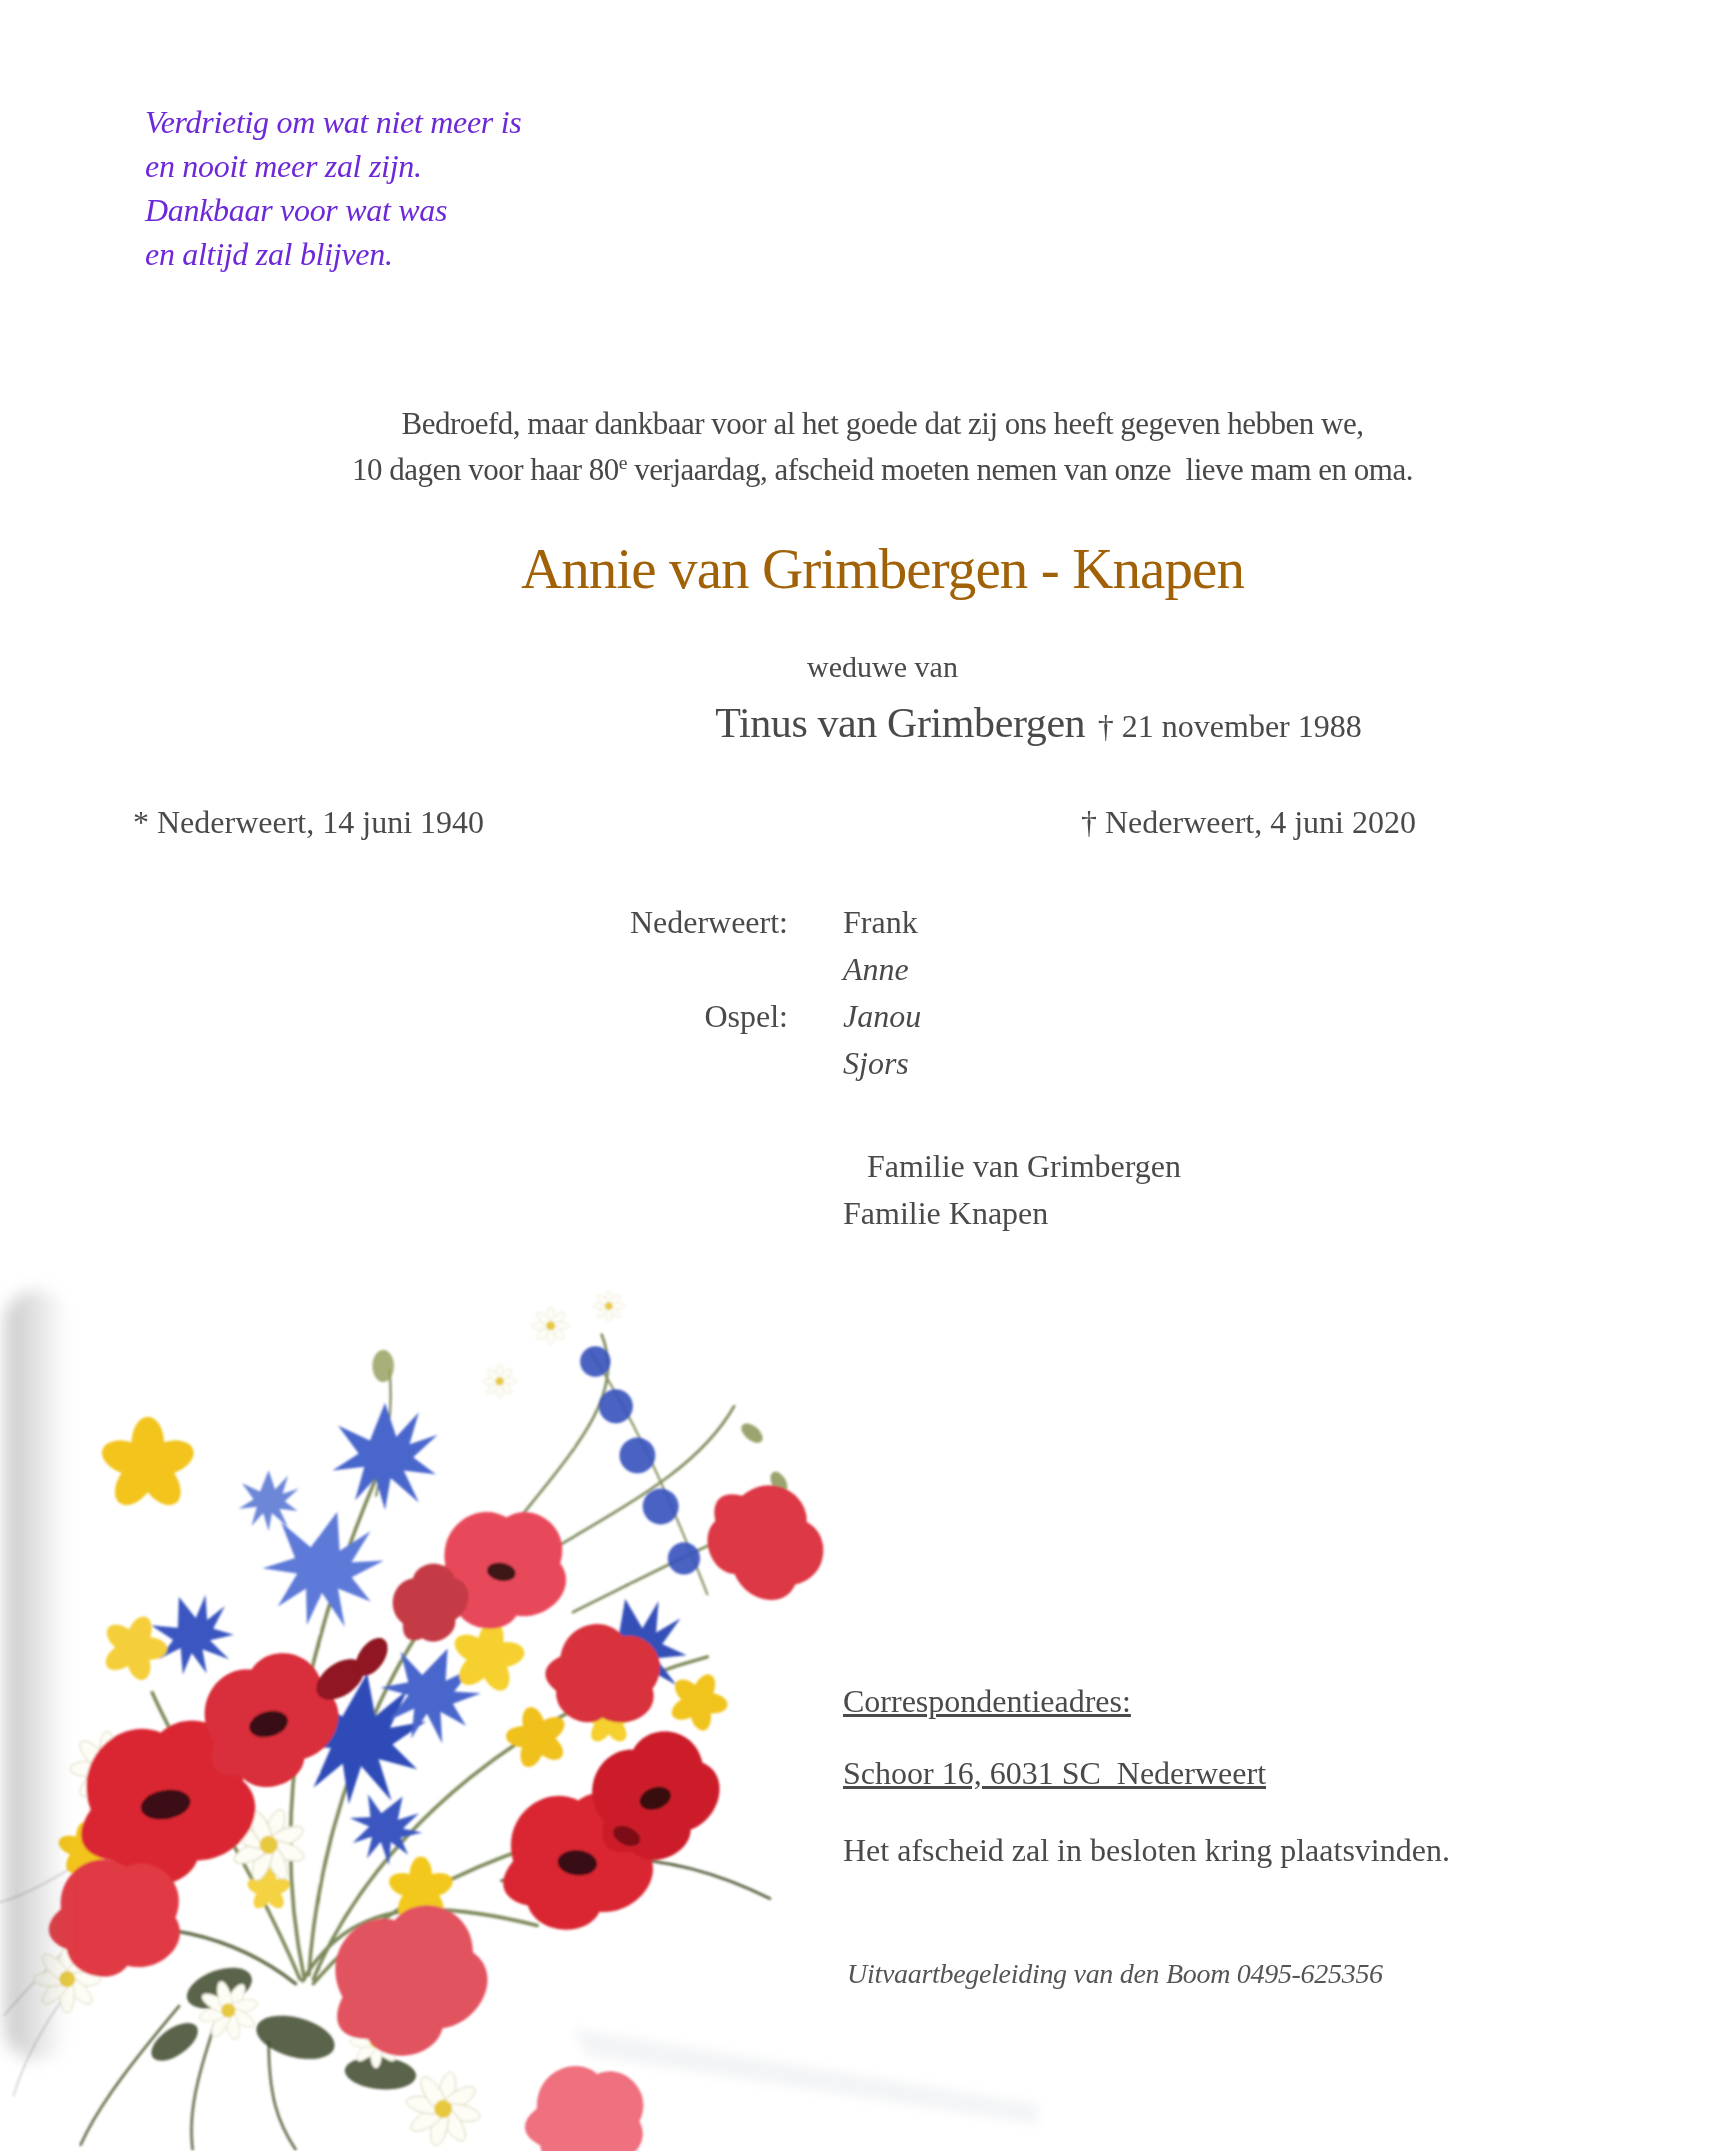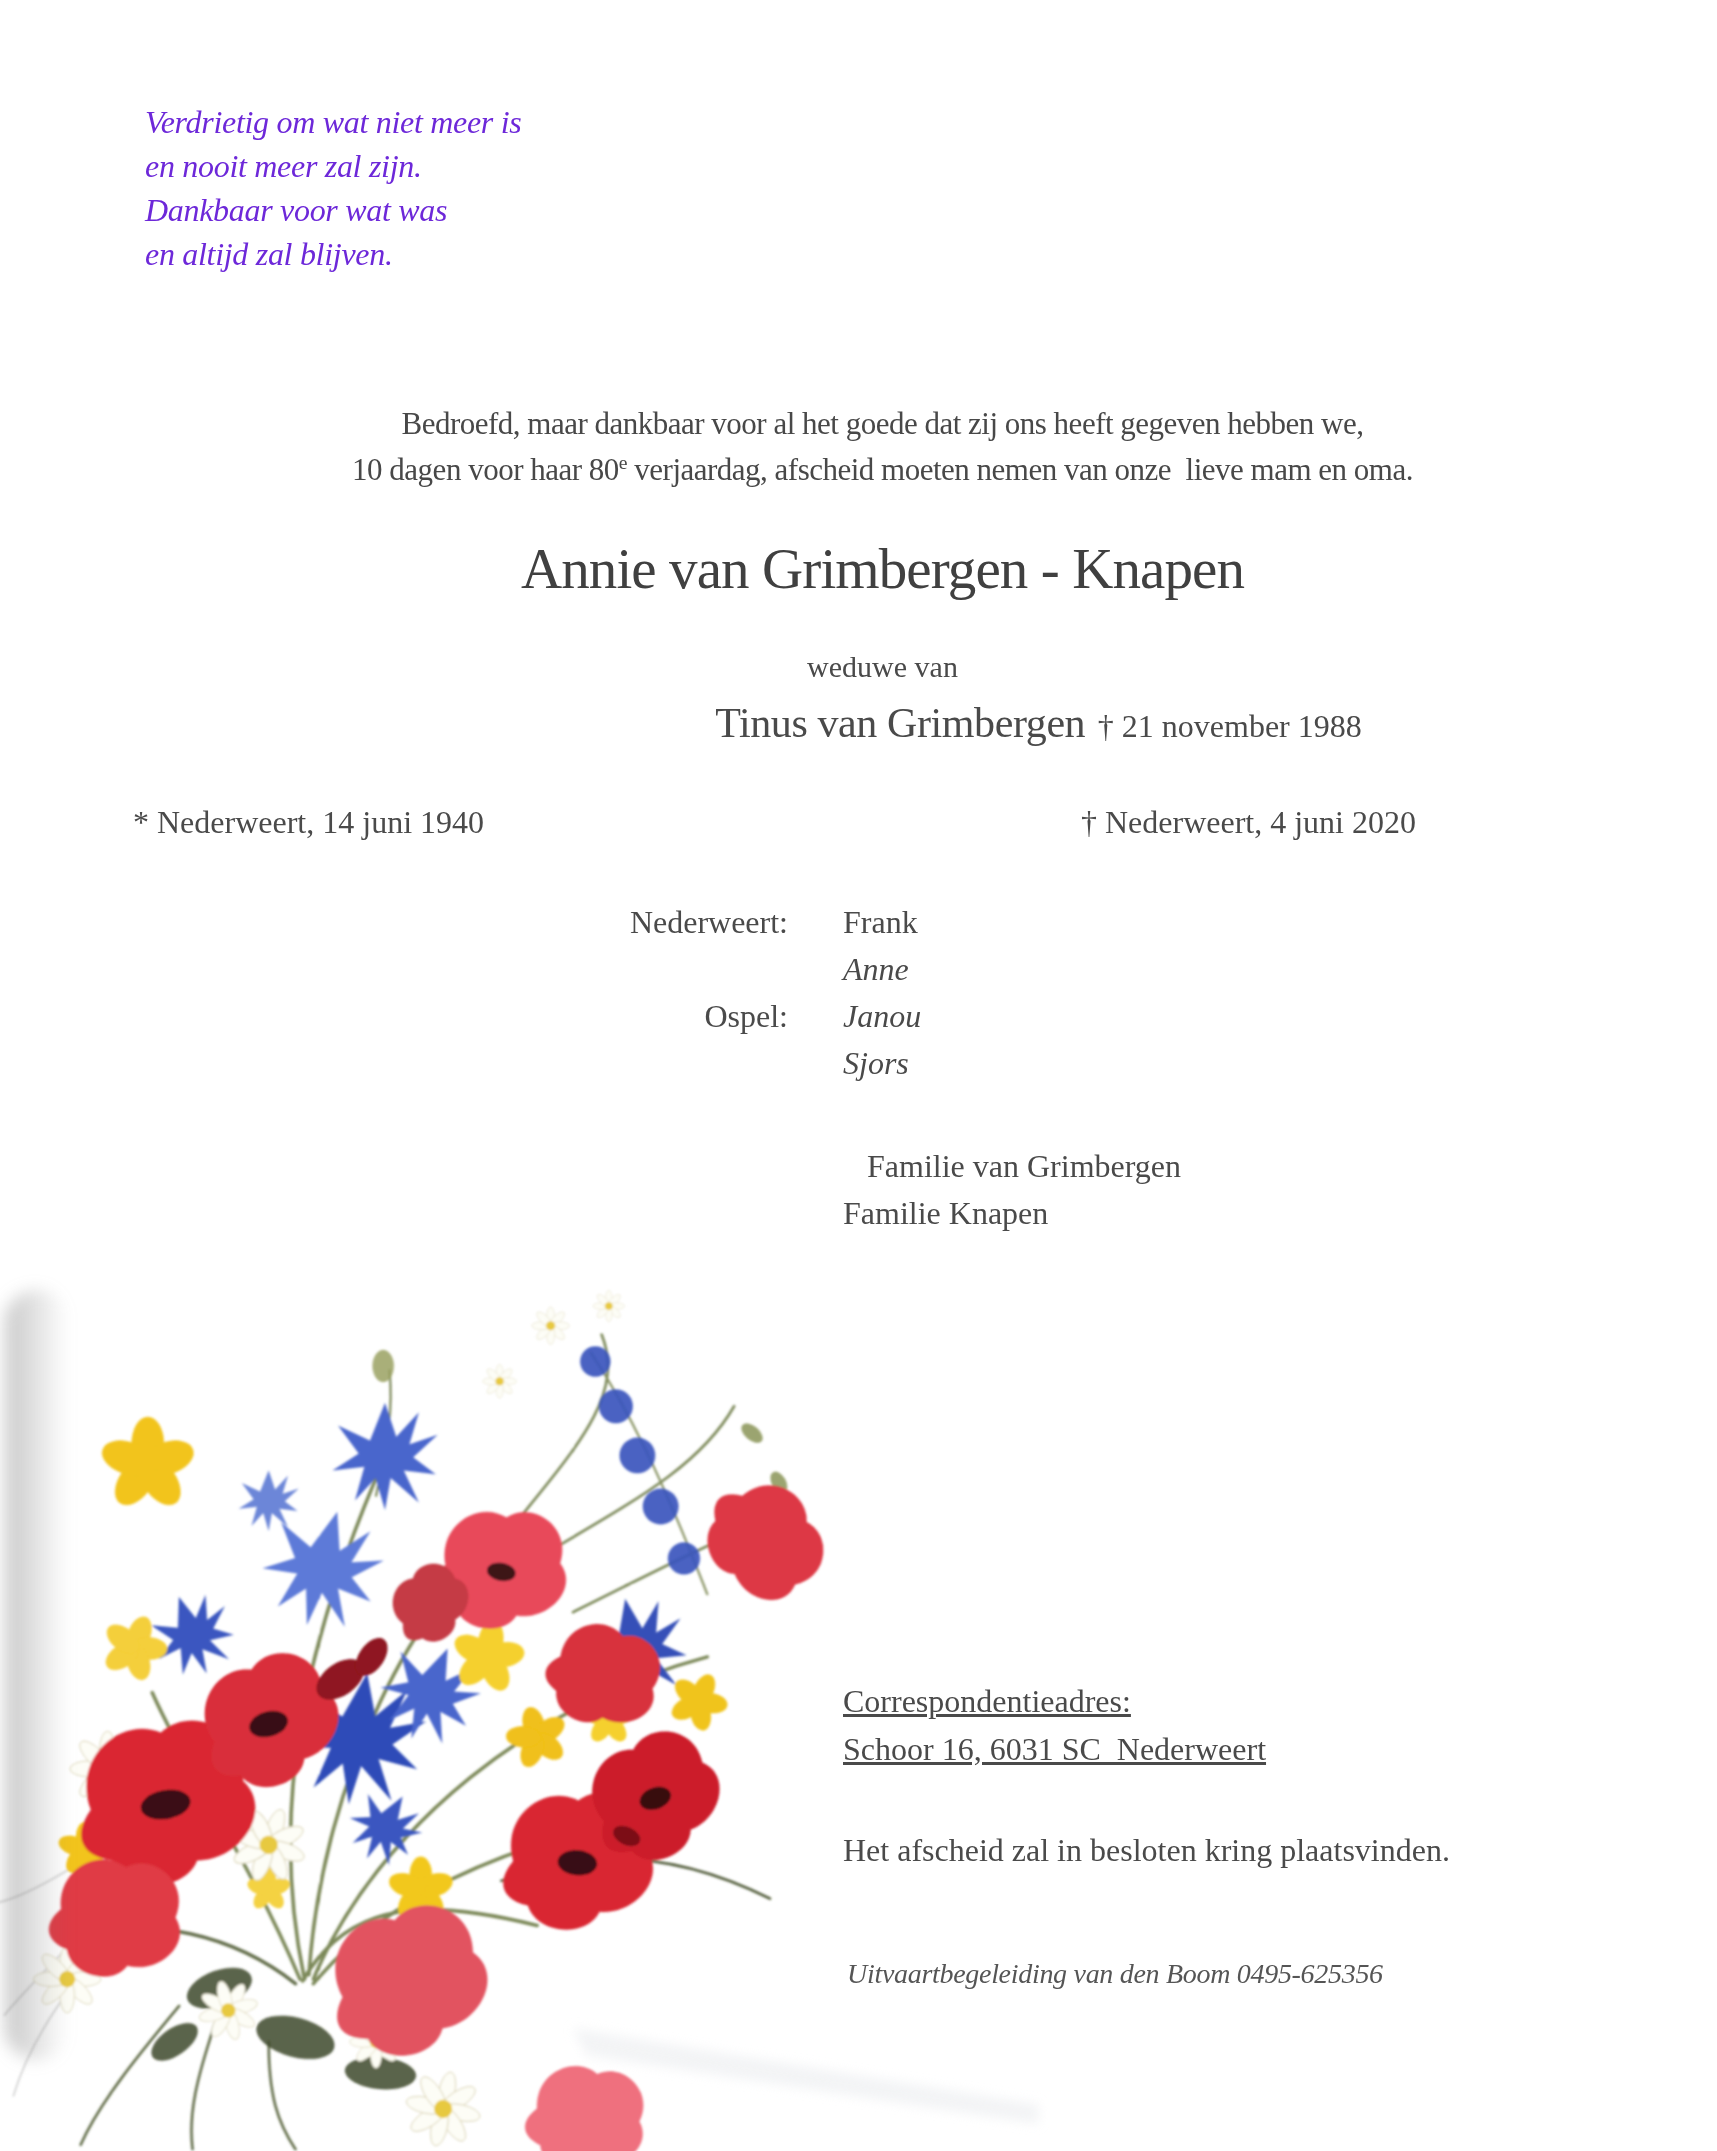--- a/index.html
+++ b/index.html
@@ -5,35 +5,35 @@
   html,body{margin:0;padding:0;}
   body{
     width:1718px;height:2151px;
     background:#ffffff;
     font-family:"Liberation Serif", serif;
     color:#454545;
     overflow:hidden;
     position:relative;
   }
   .page{position:absolute;inset:0;}
-  .pre{white-space:pre-wrap;}
+  .pre{white-space:pre-wrap;margin-top:24px;}
 
   
   .poem{
     position:absolute;left:101px;top:100px;
     font-style:italic;font-size:32px;line-height:44px;
     color:#6d28d9;letter-spacing:-0.3px;margin-left:44px;
   }
   .poem span{display:block;}
 
   
   .center-col{position:absolute;left:47px;width:1671px;text-align:center;}
   .intro{top:401px;font-size:31px;line-height:46px;color:#484848;letter-spacing:-0.5px;}
   .intro sup{font-size:19.7px;line-height:0;vertical-align:super;}
-  .main-name{top:536px;font-size:57px;letter-spacing:-0.9px;color:#404040;}
+  .main-name{top:536px;font-size:57px;letter-spacing:-0.9px;color:#a16207;}
   .widow-line{top:650px;font-size:30px;color:#4a4a4a;}
   .spouse-col{position:absolute;left:340px;width:1377px;text-align:center;top:699px;color:#4a4a4a;}
   .spouse-name{font-size:42px;letter-spacing:-0.4px;margin-left:20px;}
   .spouse-death{font-size:32px;margin-left:9px;}
 
   
   .dates-row{
     position:absolute;left:0;top:804px;width:1497px;
     display:flex;justify-content:space-between;
     box-sizing:border-box;padding-left:133px;padding-right:81px;

